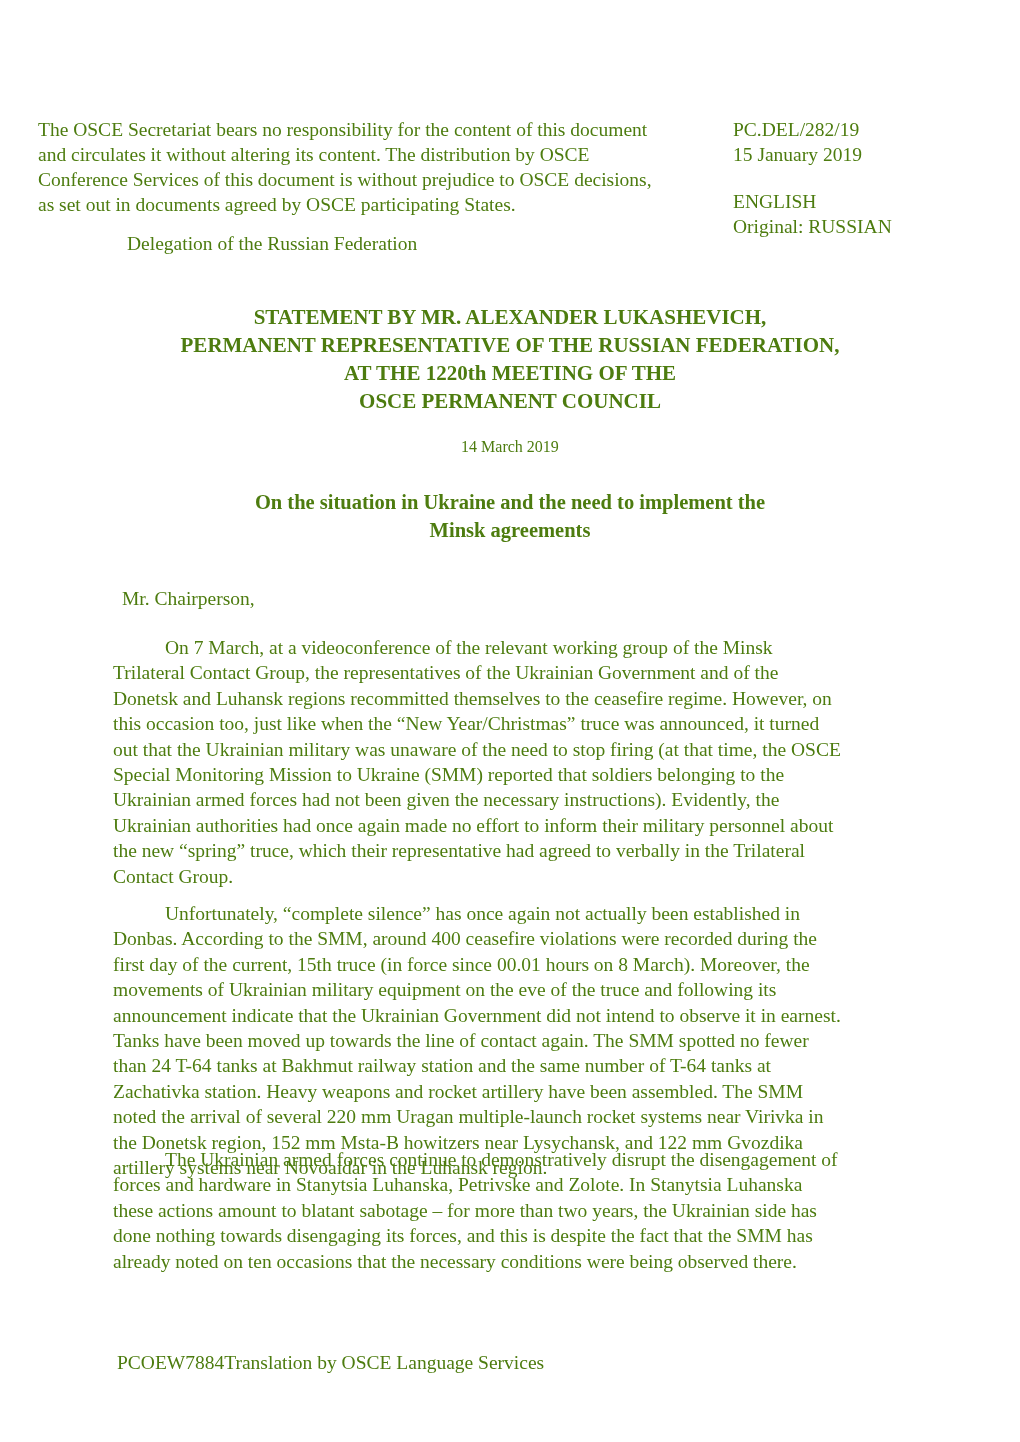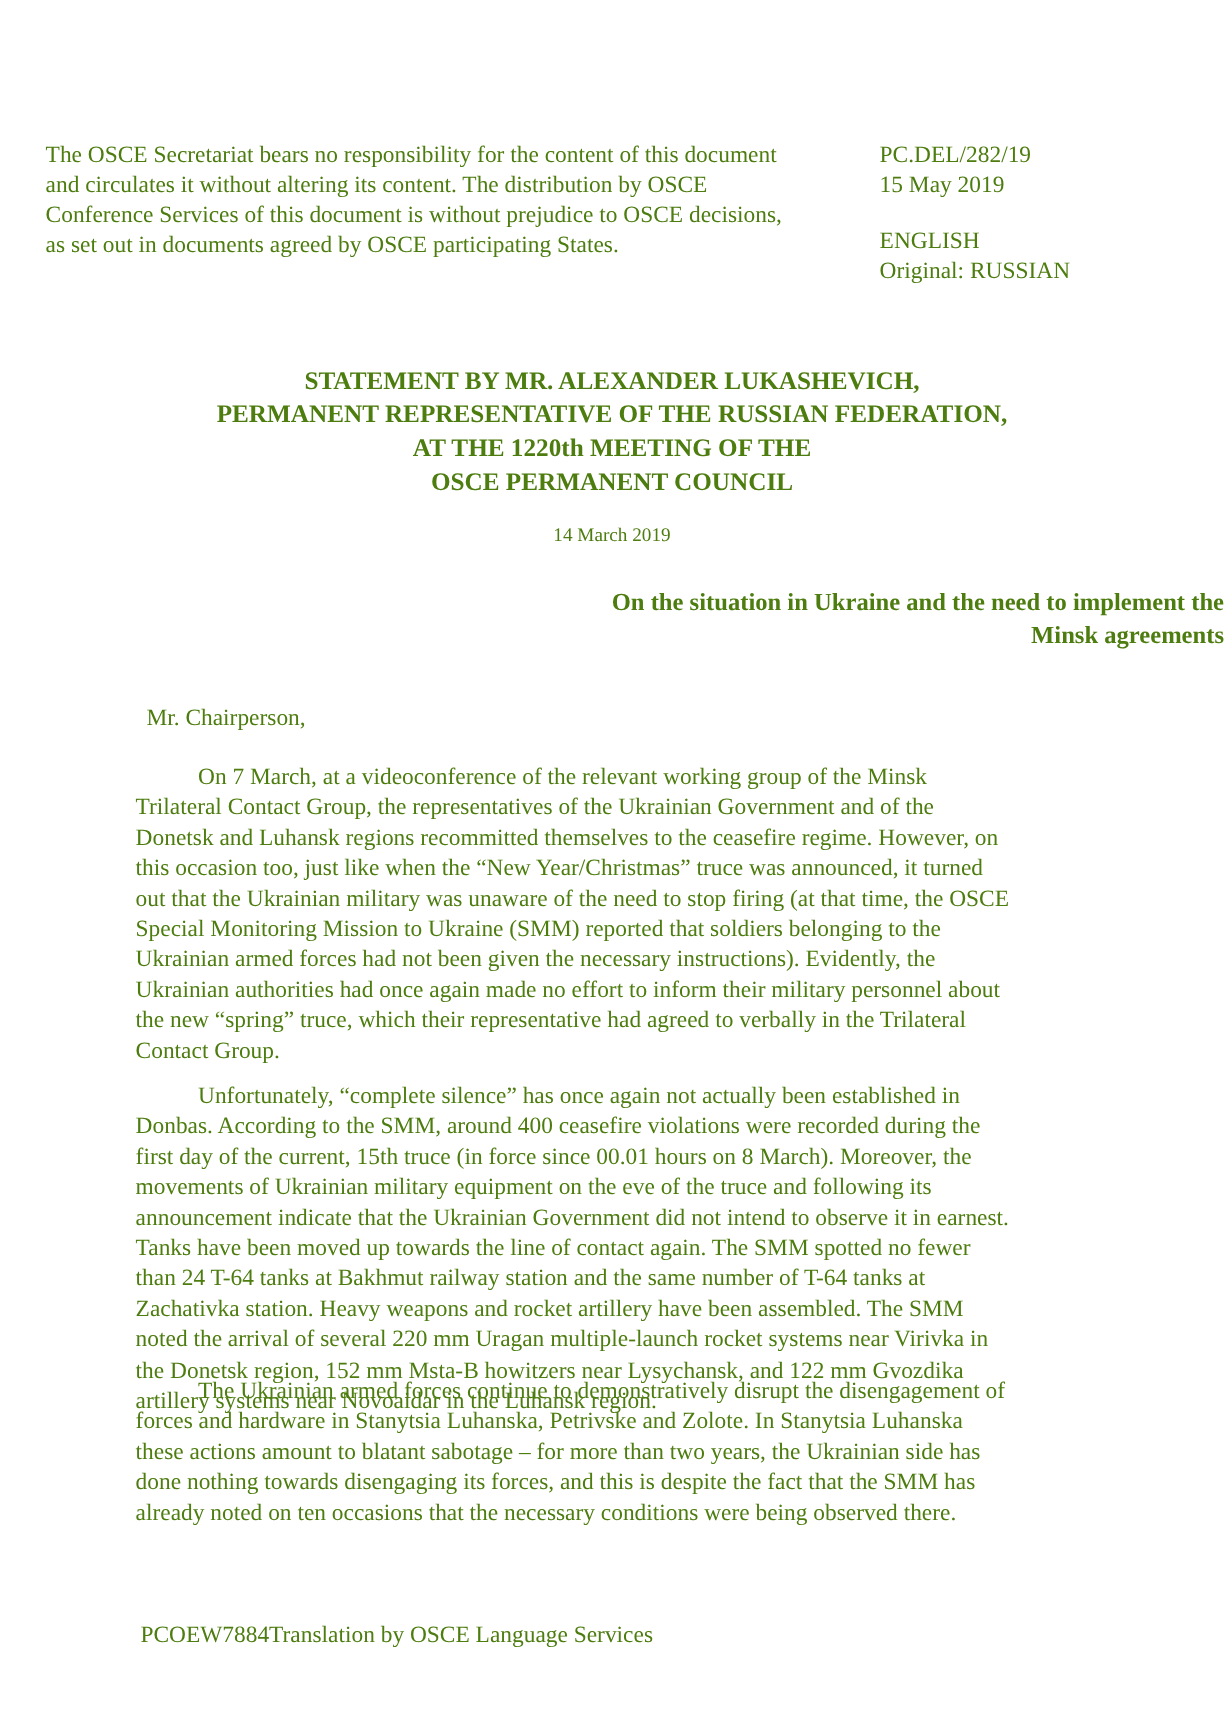--- a/index.html
+++ b/index.html
@@ -46,21 +46,21 @@
     position: absolute;
     left: 0; top: 438px;
     width: 1020px;
     text-align: center;
     font-size: 16px;
   }
   .subtitle {
     position: absolute;
     left: 0; top: 488px;
     width: 1020px;
-    text-align: right;
+    text-align: center;
     font-weight: bold;
     font-size: 20.5px;
     line-height: 28px;
   }
   .salutation {
     position: absolute;
     left: 122px; top: 588px;
     font-size: 19.5px;
   }
   .para {
@@ -87,26 +87,27 @@
 
 <div class="page">
 
   <div class="disclaimer pre">The OSCE Secretariat bears no responsibility for the content of this document
 and circulates it without altering its content. The distribution by OSCE
 Conference Services of this document is without prejudice to OSCE decisions,
 as set out in documents agreed by OSCE participating States.</div>
 
   <div class="doc-ref">
     <div>PC.DEL/282/19</div>
-    <div>15 May 2019</div>
+    <div>15 January 2019</div>
     <div class="spacer"></div>
     <div>ENGLISH</div>
     <div>Original: RUSSIAN</div>
   </div>
 
+  <div class="delegation">Delegation of the Russian Federation</div>
 
   <div class="title-block pre">STATEMENT BY MR. ALEXANDER LUKASHEVICH,
 PERMANENT REPRESENTATIVE OF THE RUSSIAN FEDERATION,
 AT THE 1220th MEETING OF THE
 OSCE PERMANENT COUNCIL</div>
 
   <div class="meeting-date">14 March 2019</div>
 
   <div class="subtitle pre">On the situation in Ukraine and the need to implement the
 Minsk agreements</div>

